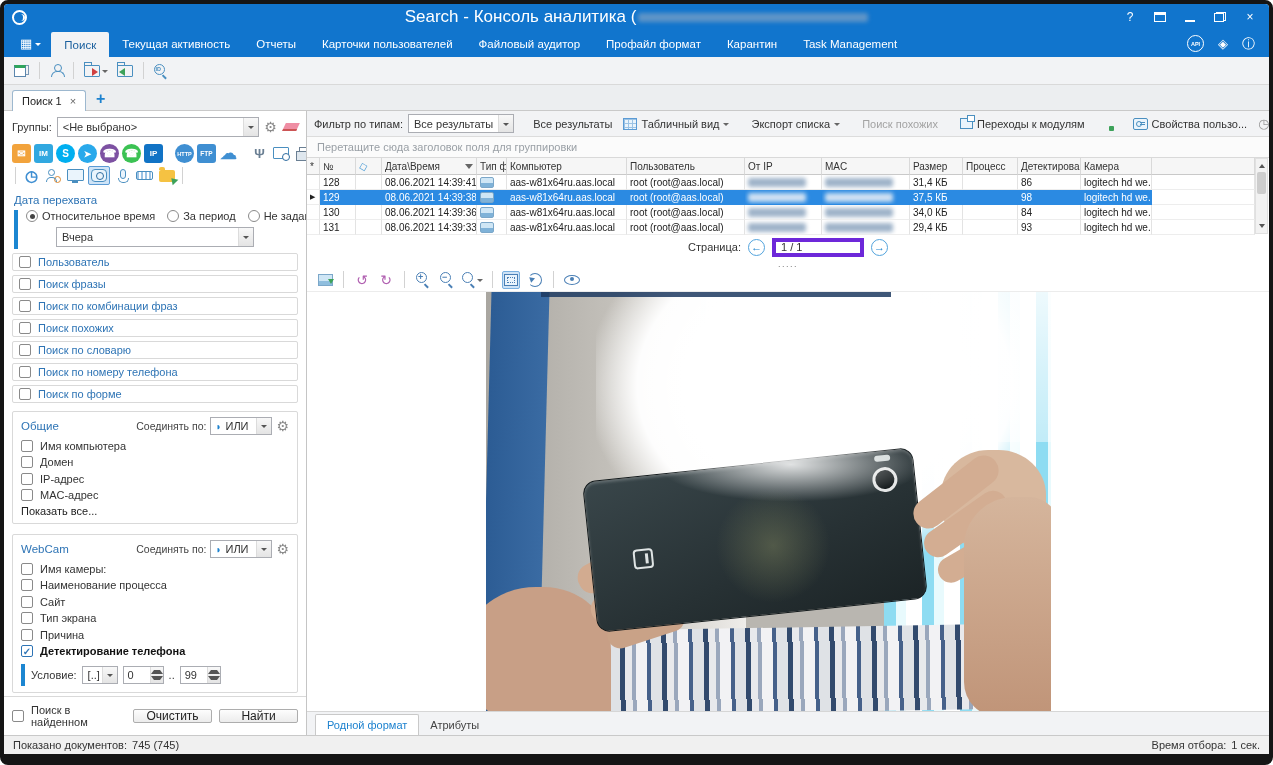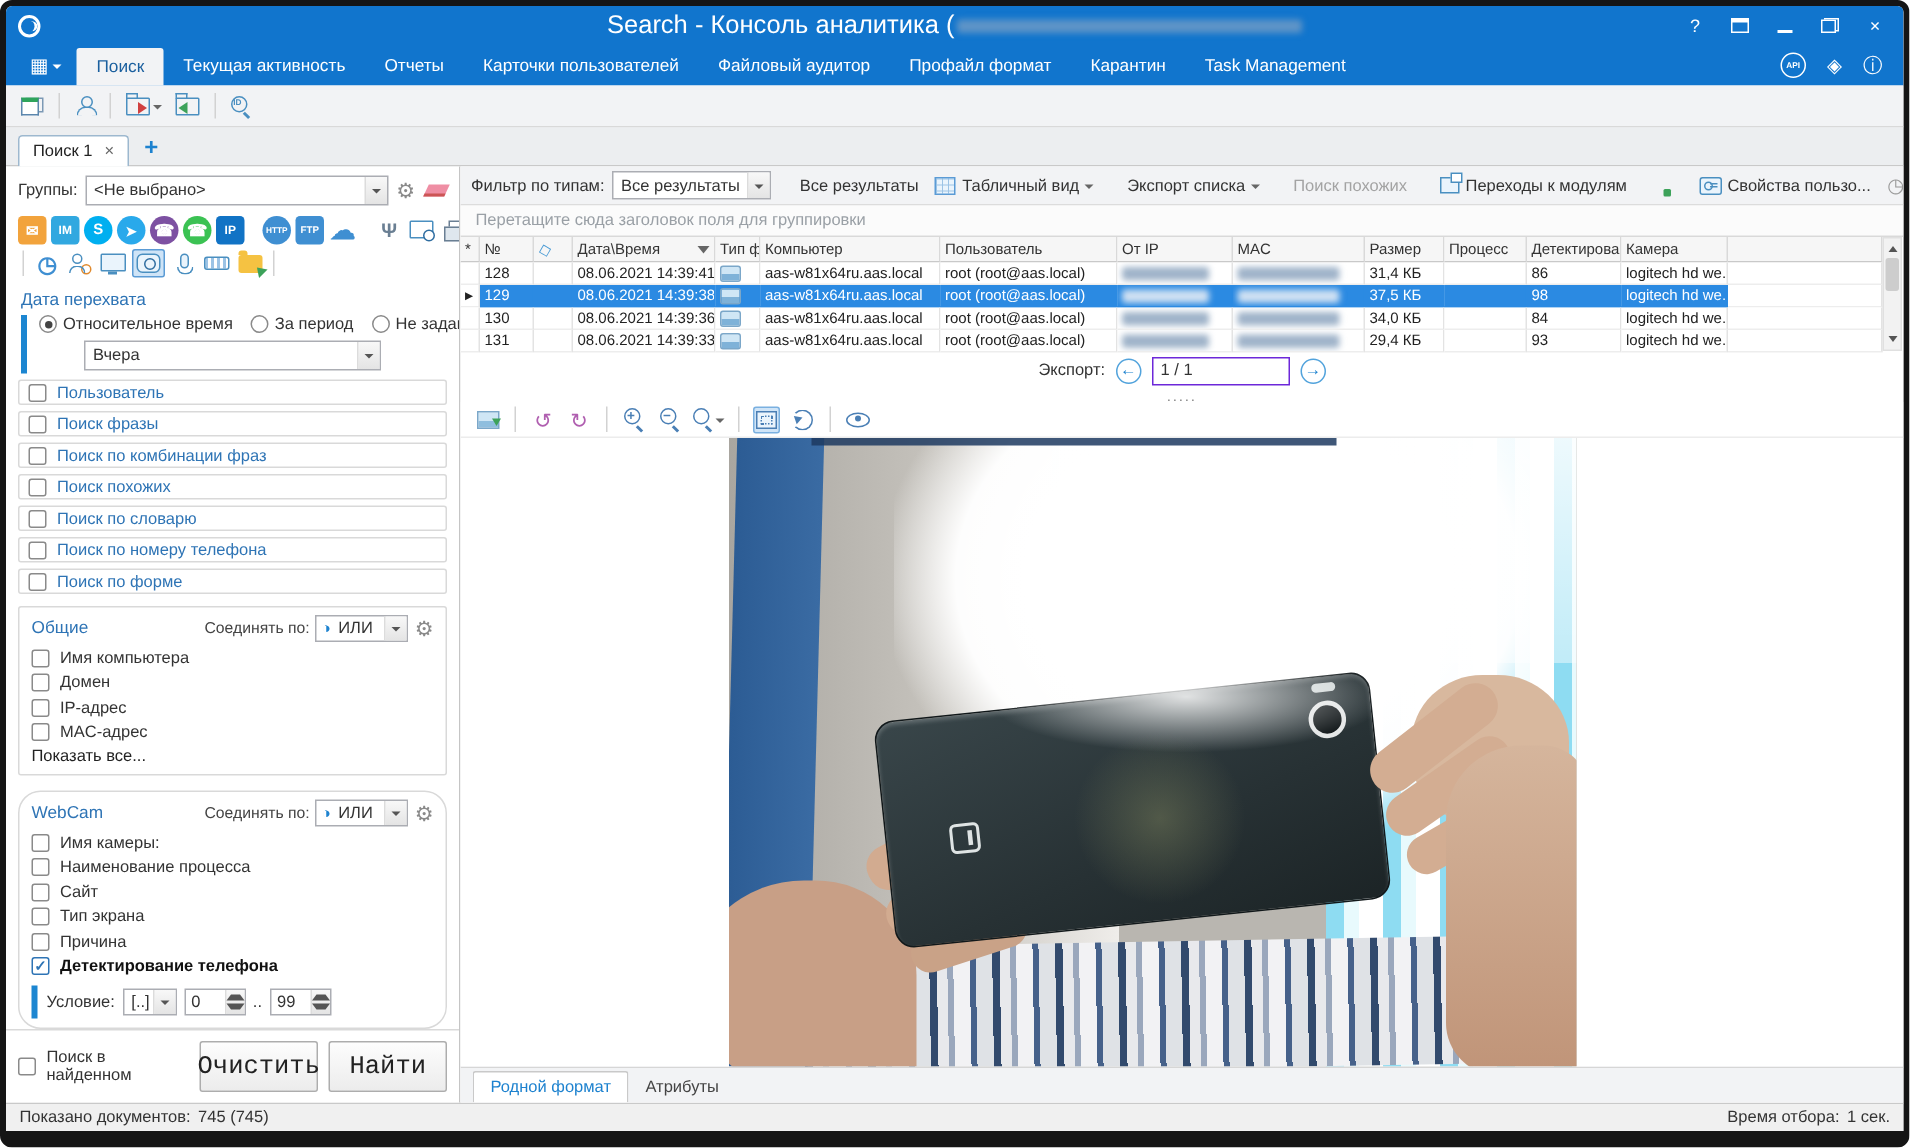--- a/index.html
+++ b/index.html
@@ -130,21 +130,21 @@
   .cond-combo { width:36px; height:18px; }
   .spin { border:1px solid #abadb3; height:18px; display:flex; background:#fff; }
   .spin .sval { width:26px; padding:0 4px; display:flex; align-items:center; }
   .spin .sbtns { width:13px; border-left:1px solid #dcdcdc; display:flex; flex-direction:column; background:linear-gradient(#f8f8f8,#e4e4e4); }
   .spin .sbtns span { flex:1; display:flex; align-items:center; justify-content:center; }
   .tri-up-s { width:0; height:0; border:3px solid transparent; border-bottom:4px solid #555; margin-bottom:1px; }
   .tri-down-s { width:0; height:0; border:3px solid transparent; border-top:4px solid #555; margin-top:1px; }
 
   .lp-bottom { margin-top:auto; border-top:1px solid #d9d9d9; padding:7px 8px; display:flex; align-items:center; gap:7px; }
   .lp-bottom .flabel { flex:1; }
-  .btn { height:34px; width:79px; background:linear-gradient(#fdfdfd,#ececec); border:1px solid #adadad; border-radius:2px; display:flex; align-items:center; justify-content:center; font-size:17px; color:#222;font-family:Liberation Mono, monospace; }
+  .btn { height:14px; width:79px; background:linear-gradient(#fdfdfd,#ececec); border:1px solid #adadad; border-radius:2px; display:flex; align-items:center; justify-content:center; font-size:12px; color:#222; }
 
   
   .filterbar { height:26px; background:#f2f3f5; border-bottom:1px solid #dcdcdc; display:flex; align-items:center; gap:5px; padding:0 7px; font-size:11px; color:#333; white-space:nowrap; overflow:hidden; }
   .type-combo { width:110px; height:19px; }
   .fb-btn { display:flex; align-items:center; gap:4px; padding:2px 3px; }
   .disabled { color:#a3a3a3; }
   .tbl-ico { width:14px; height:12px; border:1px solid #5b9bd5; background-image:linear-gradient(#9cc3e5 1px, transparent 1px), linear-gradient(90deg,#9cc3e5 1px, transparent 1px); background-size:4px 4px; background-color:#eaf4fc; }
   .i-modwin { position:relative; width:13px; height:11px; border:1px solid #4a8fc0; background:#eaf4fc; }
   .i-modwin::after { content:""; position:absolute; right:-3px; top:-4px; width:6px; height:5px; border:1px solid #4a8fc0; background:#fff; }
   .funnel { width:13px; height:13px; clip-path:polygon(0 0,100% 0,62% 45%,62% 100%,38% 100%,38% 45%); background:#3f8fd2; position:relative; flex:none; }
@@ -167,21 +167,21 @@
   .tag-glyph { color:#4a9bd5; font-size:11px; transform:rotate(-15deg); }
   .marker-glyph { font-size:7px; color:#222; }
   .pic-ico { width:14px; height:11px; border:1px solid #7ba7c9; border-radius:2px; background:linear-gradient(180deg,#cfe6f5 55%,#7fb2d8 55%); }
   .vscroll { position:absolute; right:1px; top:0; bottom:0; width:13px; background:#f2f2f2; border:1px solid #e0e0e0; display:flex; flex-direction:column; align-items:center; }
   .vscroll .thumb { width:9px; height:22px; background:#cdcdcd; border-radius:2px; margin-top:3px; }
   .vs-top { margin-top:2px; }
   .vs-bot { margin-top:auto; margin-bottom:2px; }
 
   .pagination { height:26px; display:flex; align-items:center; justify-content:center; gap:7px; font-size:11px; color:#333; }
   .pg-circle { width:17px; height:17px; border:1.5px solid #52a3dc; border-radius:50%; color:#1d82cf; display:flex; align-items:center; justify-content:center; font-size:11px; }
-  .pg-input { width:92px; height:19px; border:1px solid #6d28d9; display:flex; align-items:center; padding:0 5px; background:#fff; }
+  .pg-input { width:92px; height:19px; border:4px solid #6d28d9; display:flex; align-items:center; padding:0 5px; background:#fff; }
   .splitter { height:8px; display:flex; align-items:center; justify-content:center; color:#777; font-size:9px; letter-spacing:1.5px; line-height:3px; }
 
   .viewer-toolbar { height:24px; display:flex; align-items:center; gap:6px; padding:0 9px; border-bottom:1px solid #ececec; background:#fff; }
   .vt-ico { display:flex; align-items:center; justify-content:center; min-width:18px; height:18px; color:#4a7fb5; }
   .vt-sel { background:#cfe4f7; border:1px solid #7ab0e0; border-radius:2px; }
   .i-saveimg { position:relative; width:15px; height:12px; border:1px solid #7ba7c9; background:linear-gradient(180deg,#cfe6f5 55%,#8fbede 55%); }
   .i-saveimg::after { content:""; position:absolute; right:-2px; bottom:-2px; width:0; height:0; border:3.5px solid transparent; border-top:5px solid #3da25a; }
   .rot { font-size:14px; color:#b05fb0; line-height:1; }
   .magci { position:relative; width:15px; height:15px; }
   .magci::before { content:""; position:absolute; left:0; top:0; width:9px; height:9px; border:1.5px solid #4a7fb5; border-radius:50%; }
@@ -444,21 +444,21 @@
             <span class="cb"></span>
             <span>IP-адрес</span>
           </div>
         <div class="cbrow">
             <span class="cb"></span>
             <span>MAC-адрес</span>
           </div>
         <div class="showall">Показать все...</div>
       </div>
 
-      <div class="group-box" style="margin-top:10px;border-radius:15px;">
+      <div class="group-box" style="margin-top:10px;">
         <div class="gb-head">
           <span class="gb-title">WebCam</span>
           <span class="join-label">Соединять по:</span>
           <div class="combo join-combo">
             <span class="join-ico">◑</span>
             <span class="val">ИЛИ</span>
             <span class="dd">
                 <span class="tri-down"></span>
               </span>
           </div>
@@ -685,21 +685,21 @@
           <div class="td"></div>
         </div>
         <div class="vscroll">
           <span class="tri-up-s vs-top"></span>
           <span class="thumb"></span>
           <span class="tri-down-s vs-bot"></span>
         </div>
       </div>
 
       <div class="pagination">
-        <span>Экспорт:</span>
+        <span>Страница:</span>
         <span class="pg-circle">←</span>
         <div class="pg-input">1 / 1</div>
         <span class="pg-circle">→</span>
       </div>
       <div class="splitter">.....</div>
 
       <div class="viewer-toolbar">
         <span class="vt-ico">
             <span class="i-saveimg"></span>
           </span>

